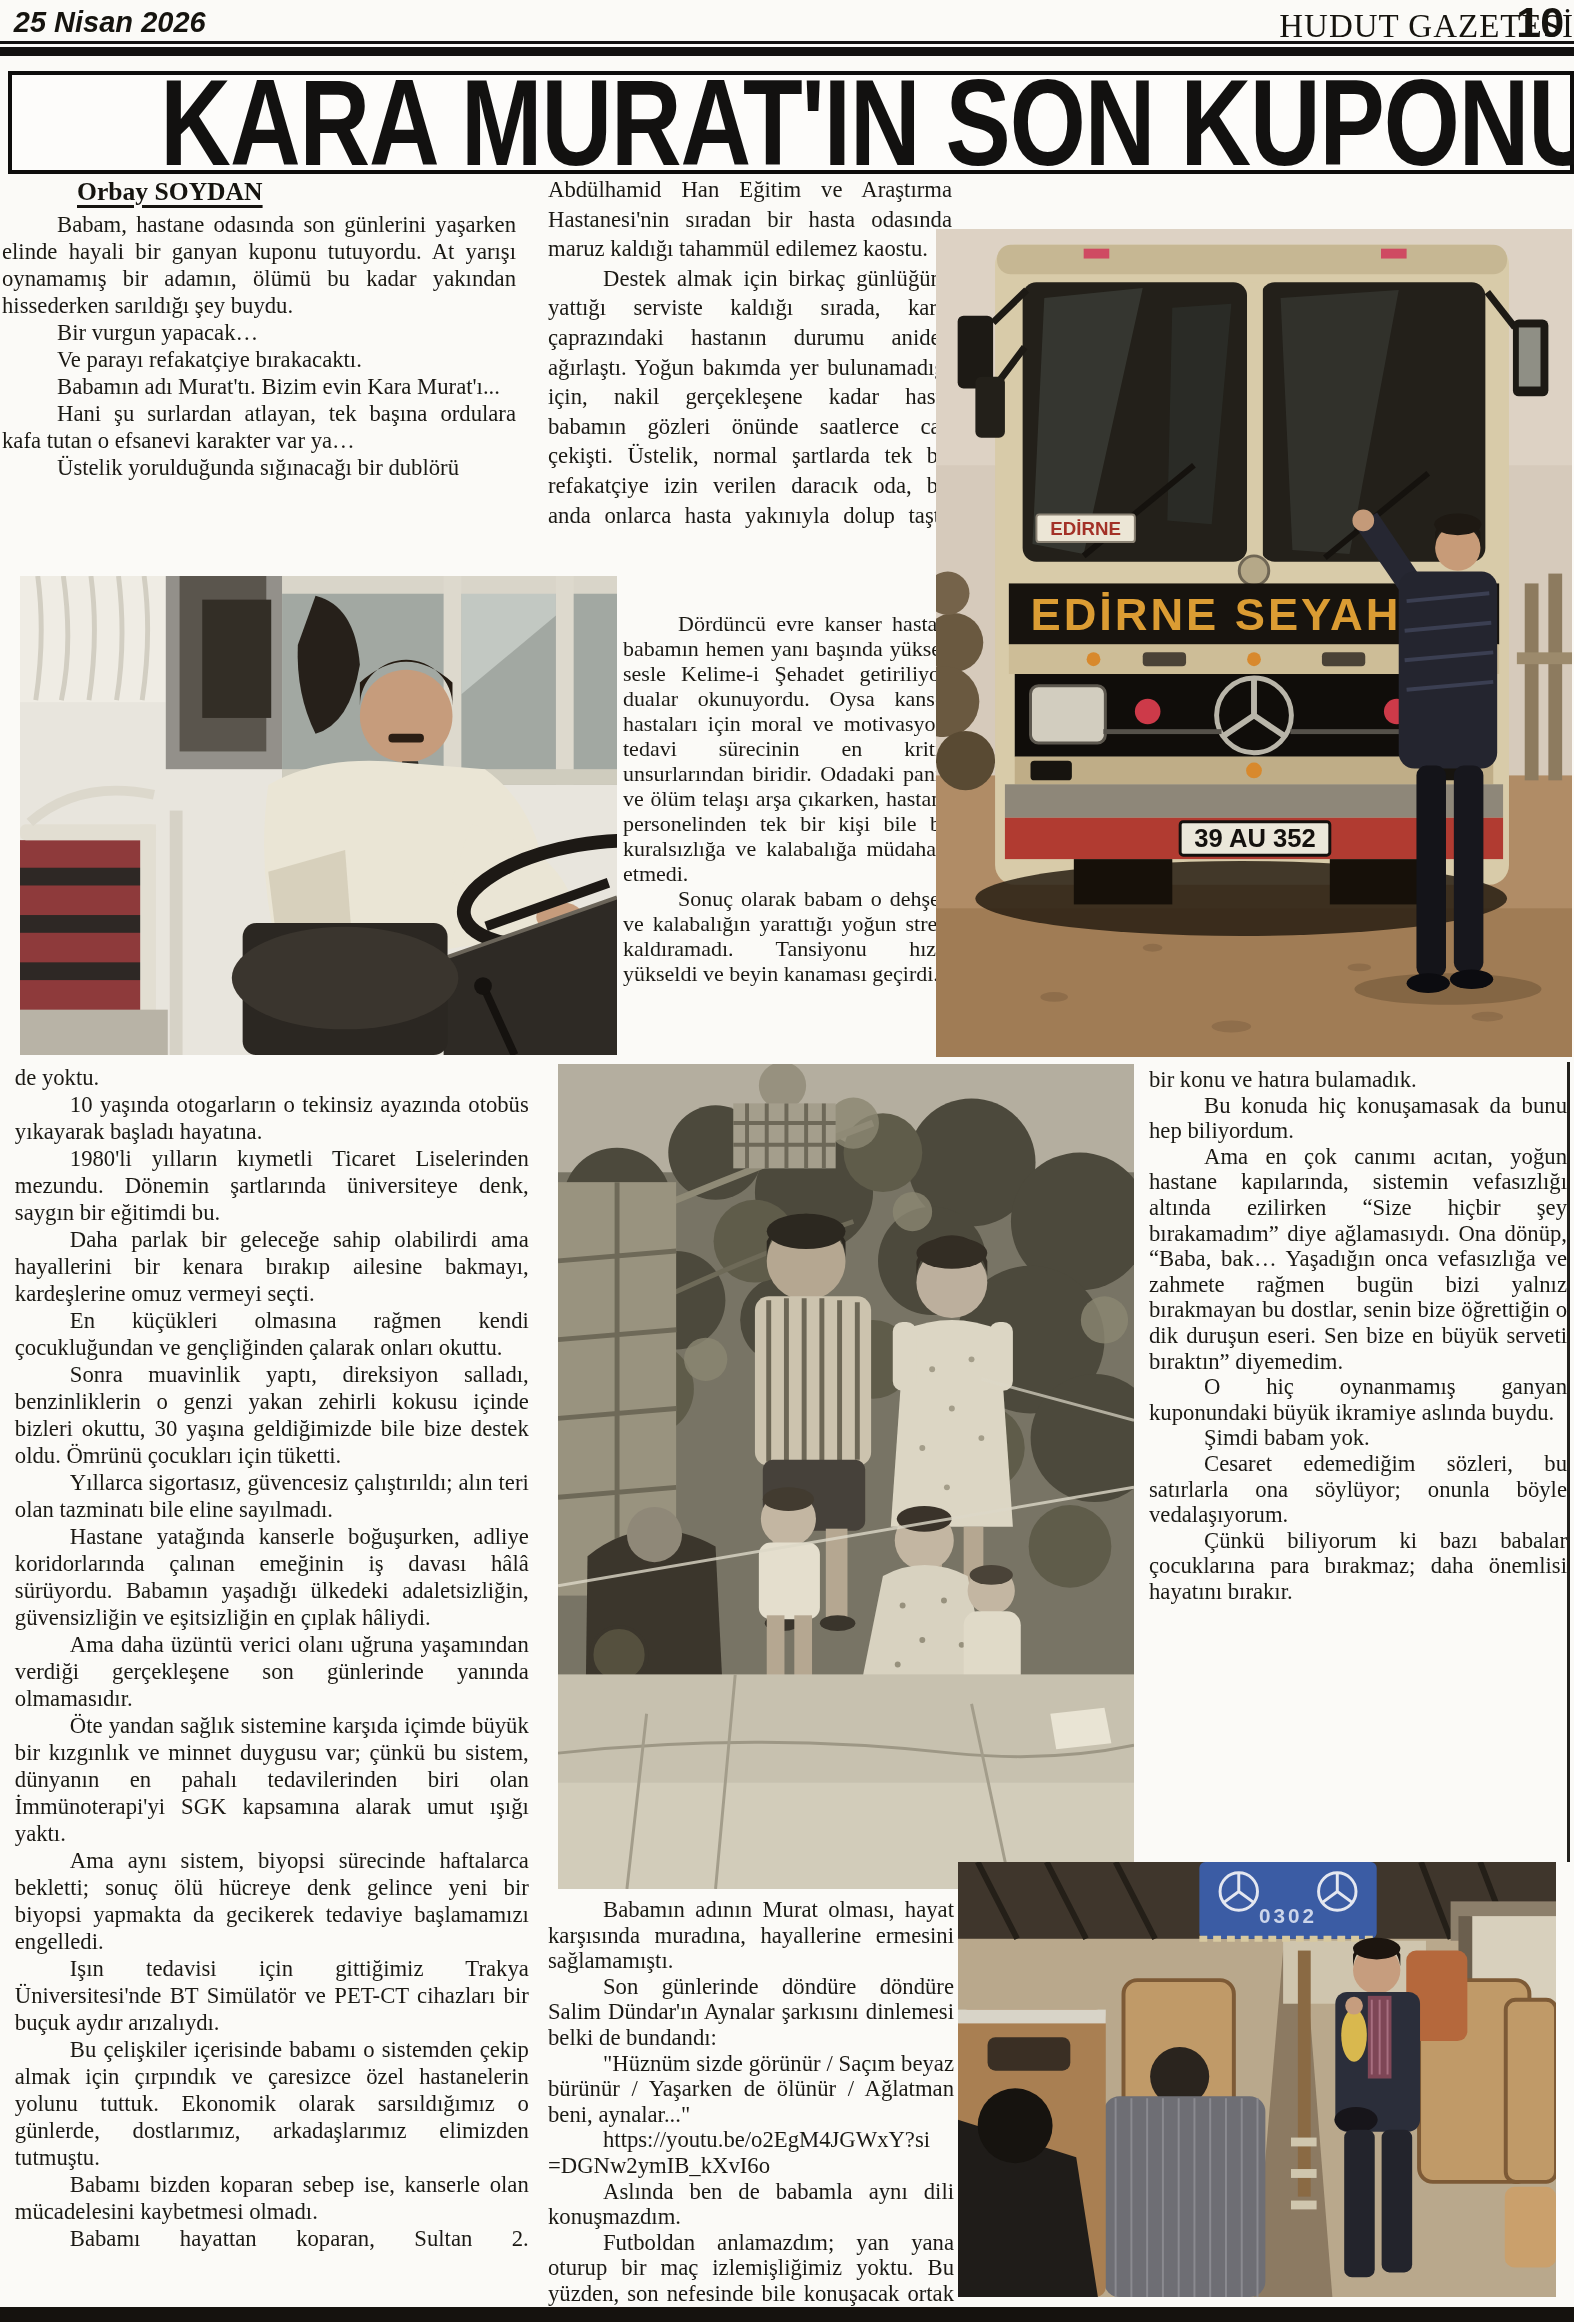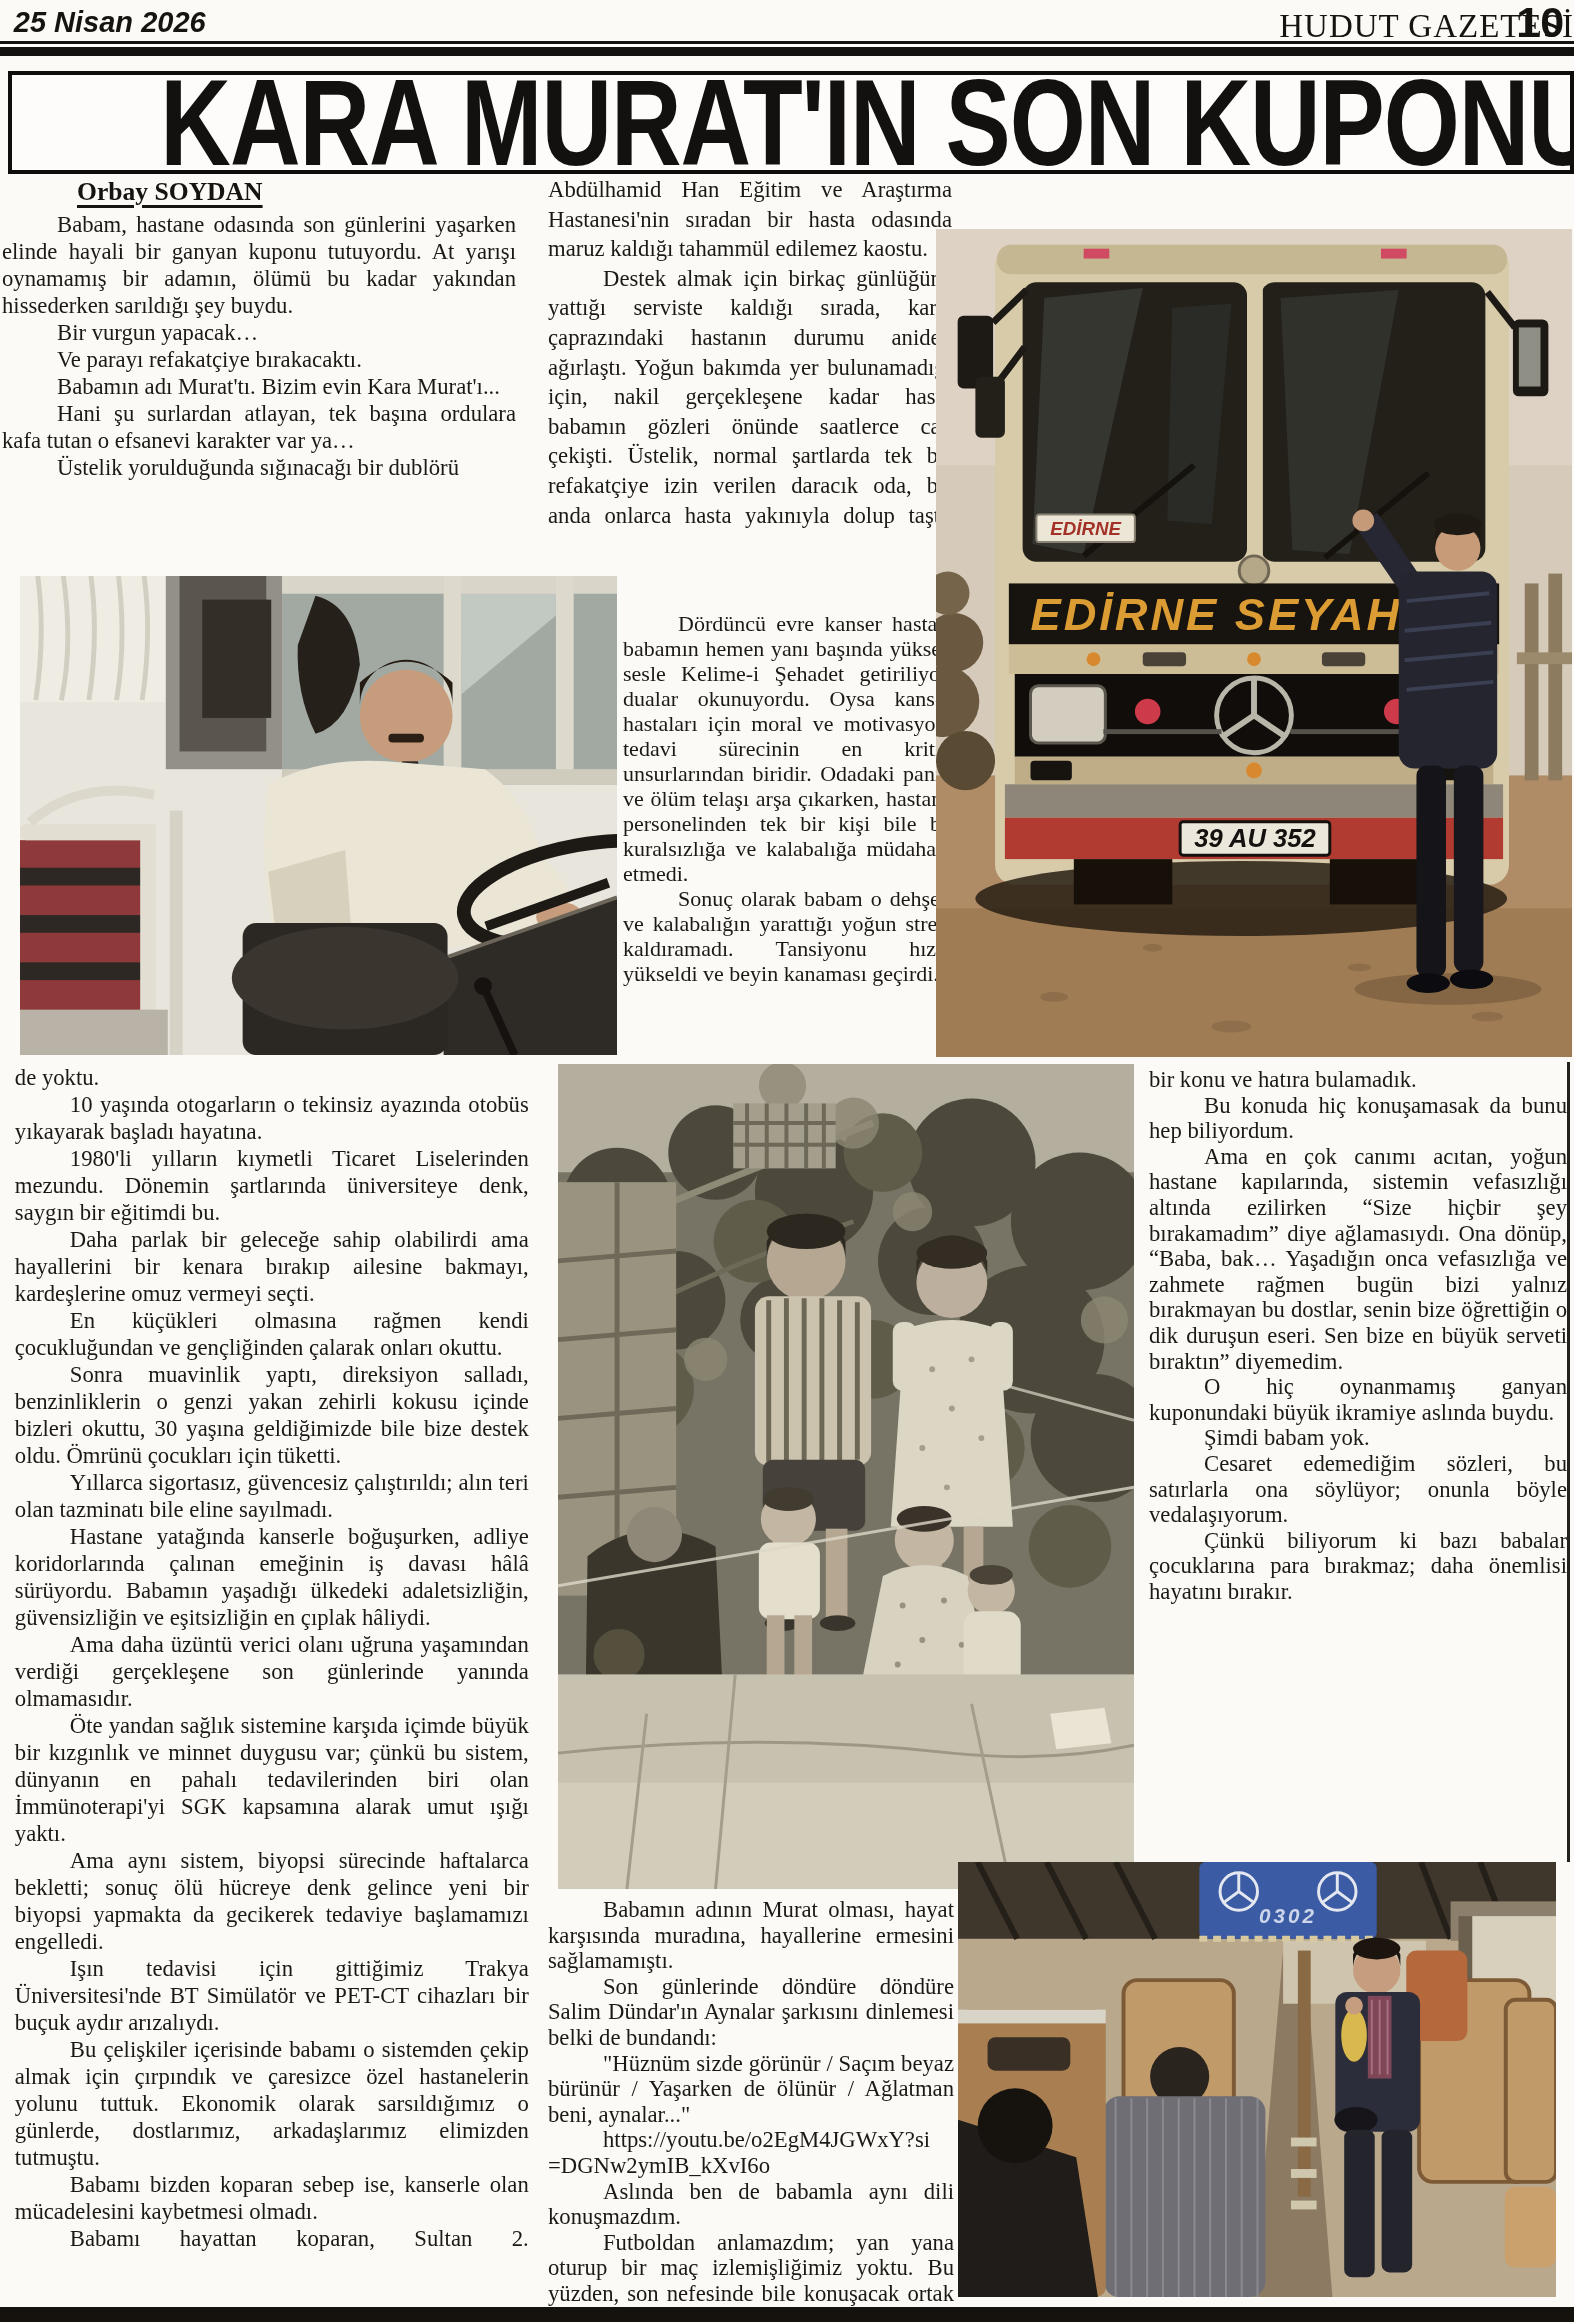--- a/index.html
+++ b/index.html
@@ -33,21 +33,21 @@
   .col p{margin:0;text-indent:55px;}
   .col.cont p:first-child{text-indent:0;}
   .col.jl p:last-child{text-align-last:justify;}
   .c1t{left:2px;top:211px;width:514px;line-height:27px;}
   .c1b{left:14.8px;top:1064px;width:514px;line-height:27px;}
   .c2t{left:548px;top:175px;width:404px;line-height:29.6px;}
   .c2m{left:623px;top:611px;width:329px;line-height:25px;font-size:22px;}
   .c2b{left:548px;top:1897px;width:406px;line-height:25.6px;}
   .c3 {left:1149px;top:1067px;width:418px;line-height:25.6px;}
   
-  .photo{position:absolute;overflow:hidden;background:#c2410c;font-style:italic;}
+  .photo{position:absolute;overflow:hidden;background:#c2410c;}
   .photo svg{display:block;width:100%;height:100%;}
   .ph-driver{left:19.7px;top:576px;width:597px;height:479px;}
   .ph-busfront{left:936px;top:229px;width:636px;height:828px;}
   .ph-family{left:558px;top:1064px;width:576px;height:825px;}
   .ph-businterior{left:958px;top:1862px;width:598px;height:435px;}
   .vrule{left:1567px;top:1062px;width:3px;height:800px;background:#23211d;}
   .bottom-bar{left:0;top:2307px;width:1574px;height:15.8px;background:#15120e;}
 </style>
 </head>
 <body>

